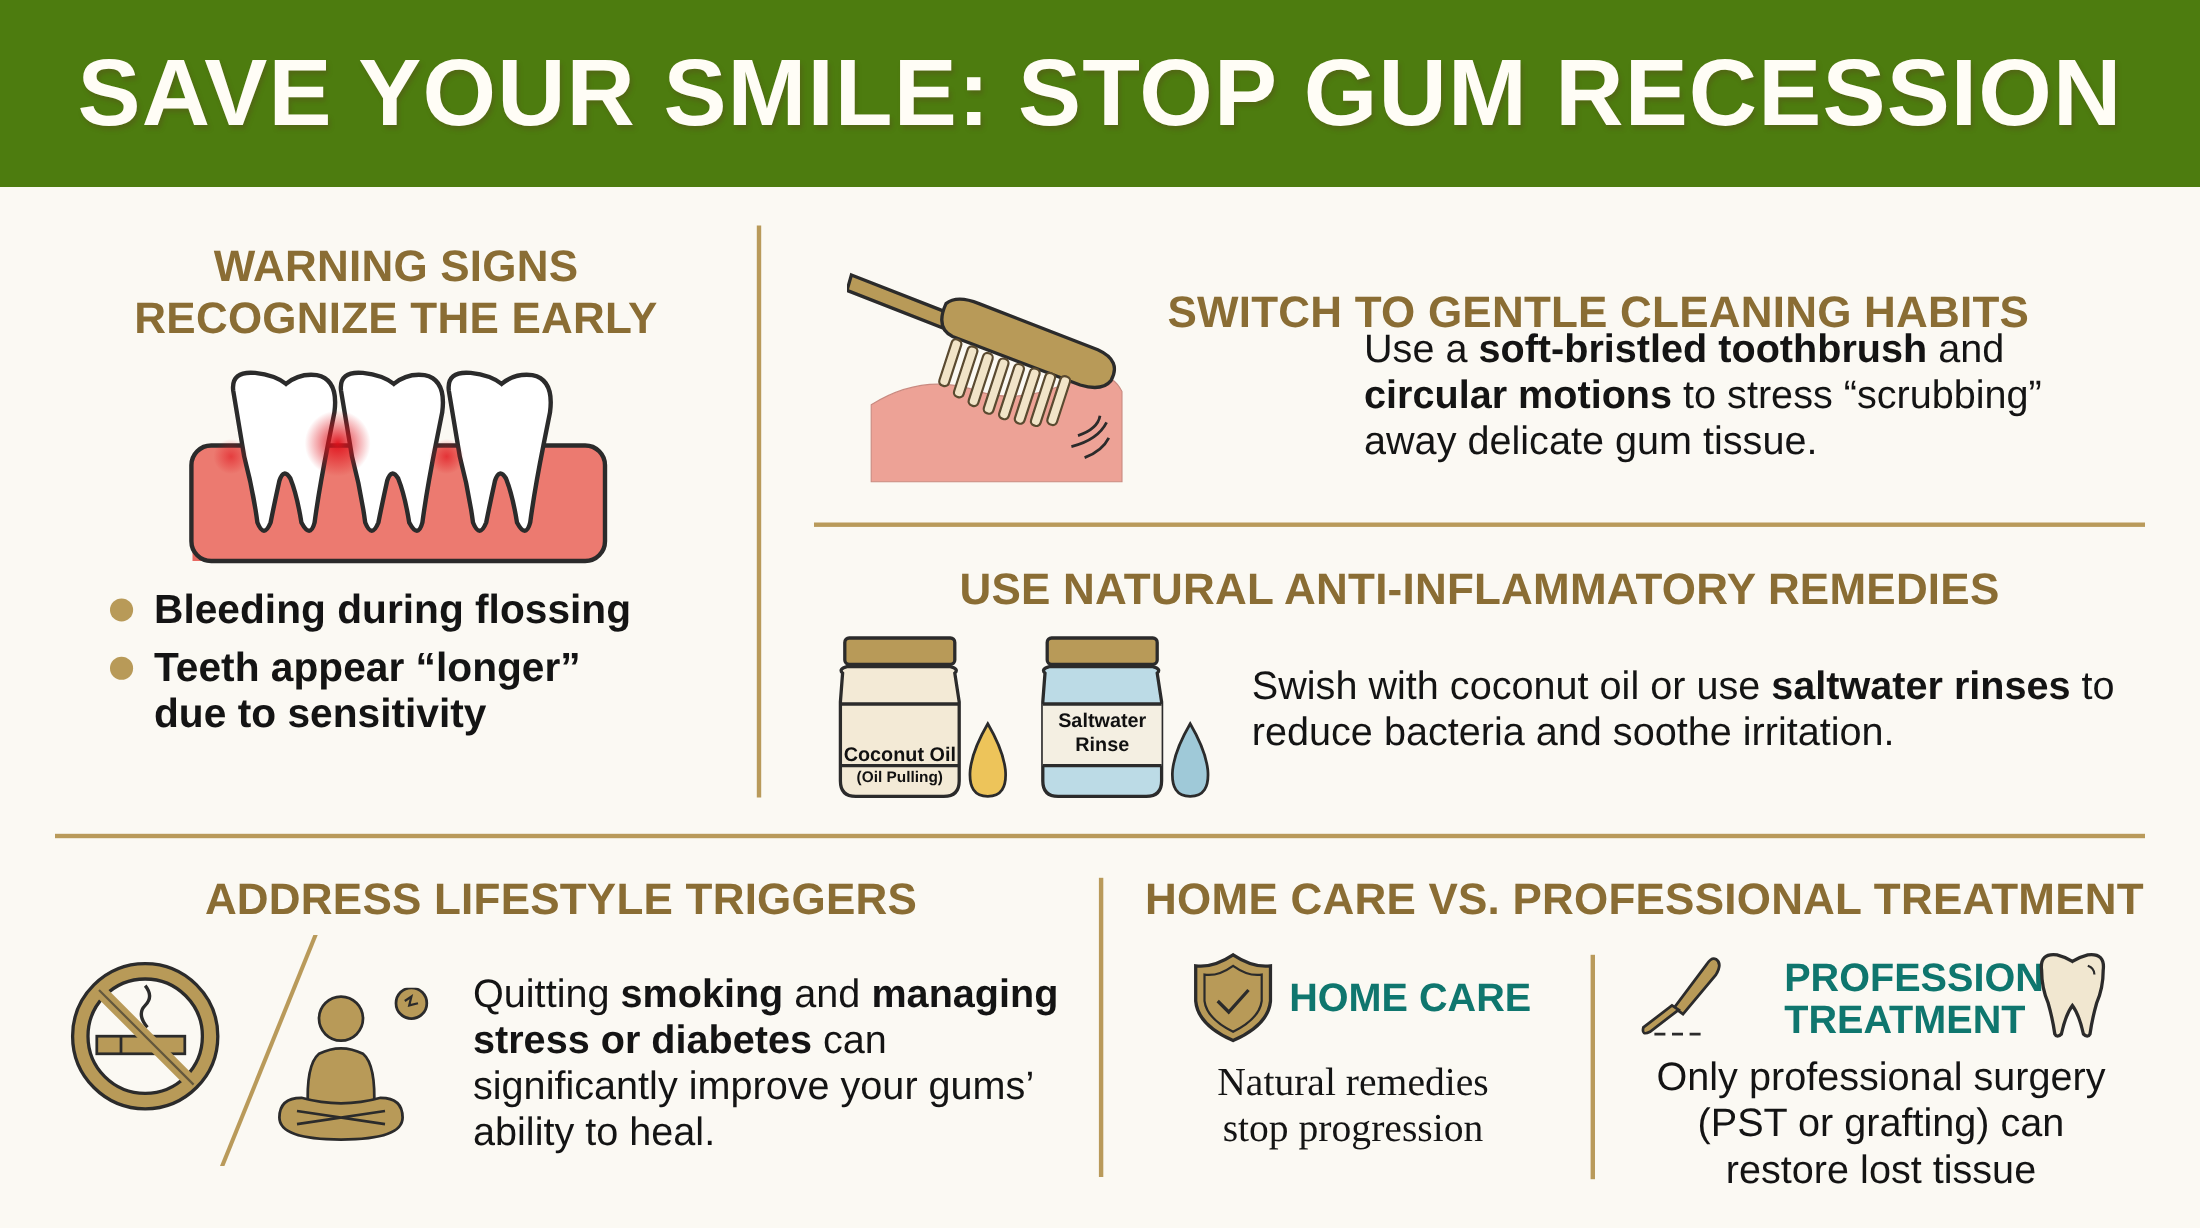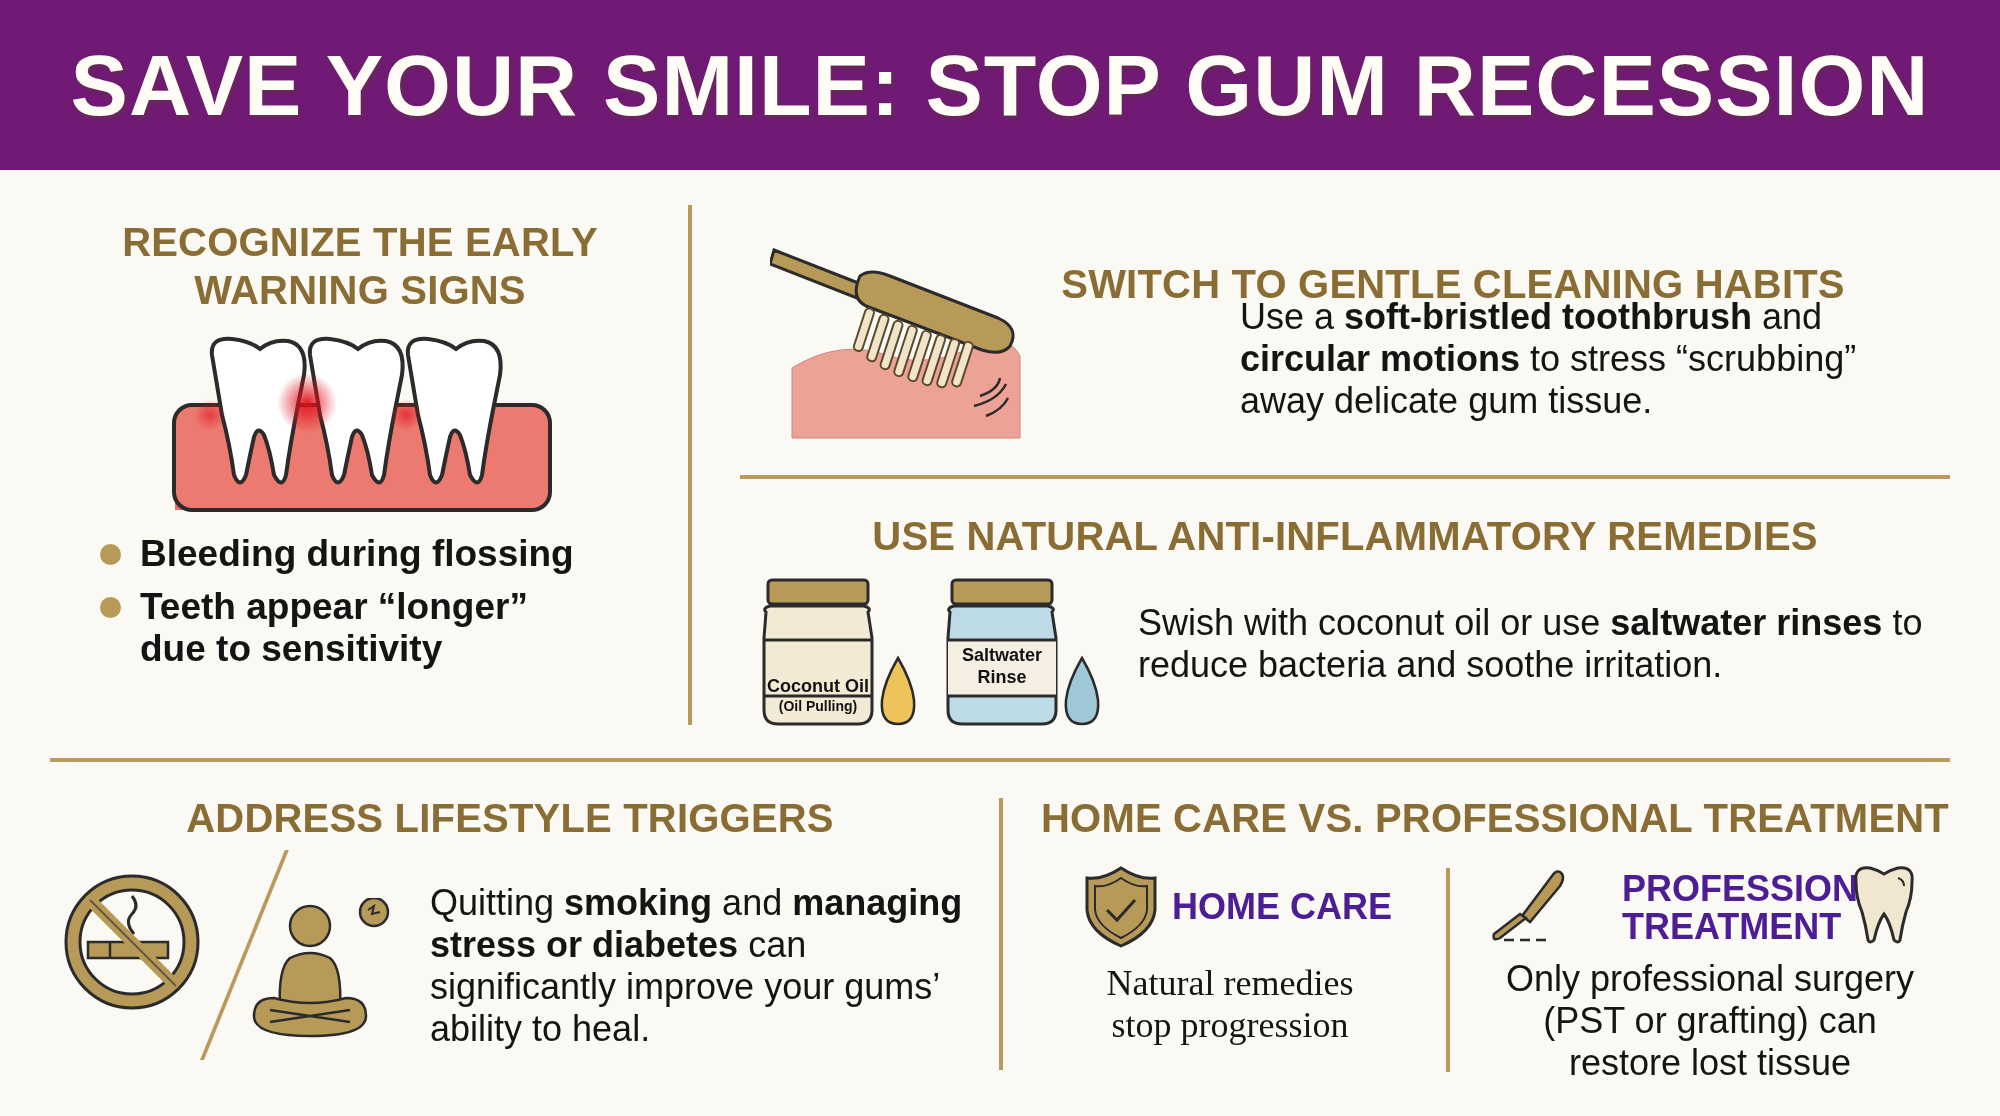--- a/index.html
+++ b/index.html
@@ -1,41 +1,41 @@
 <!DOCTYPE html>
 <html><head>
 <meta charset="utf-8">
 <style>
   * { box-sizing: border-box; margin: 0; padding: 0; }
   html, body { width: 2000px; height: 1116px; overflow: hidden; }
   body { background: #fbf9f3; font-family: "Liberation Sans", "DejaVu Sans", sans-serif; color: #111; position: relative; }
   .abs { position: absolute; }
-  .header { left: 0; top: 0; width: 2000px; height: 170px; background: #701a75; display: flex; align-items: center; justify-content: center; }
+  .header { left: 0; top: 0; width: 2000px; height: 170px; background: #4d7c0f; display: flex; align-items: center; justify-content: center; }
   .header h1 { color: #fffdf6; font-size: 86px; font-weight: 700; letter-spacing: 1px; text-shadow: 2px 3px 4px rgba(90,70,30,0.35); }
   .heading { color: #8a6d34; font-weight: 700; font-size: 40px; text-align: center; line-height: 48px; letter-spacing: 0.2px; }
   .body-text { font-size: 36px; line-height: 42px; color: #141414; }
   .body-text b { font-weight: 700; }
   .vline { background: #b99a5a; width: 4px; }
   .hline { background: #b99a5a; height: 4px; }
   ul.bullets { list-style: none; }
   ul.bullets li { position: relative; padding-left: 40px; font-size: 37px; font-weight: 700; line-height: 42px; margin-bottom: 11px; color: #141414; }
   ul.bullets li .dot { position: absolute; left: 0; top: 11px; width: 21px; height: 21px; border-radius: 50%; background: #b89a58; }
   .center { text-align: center; }
-  .sub-title { font-size: 36px; font-weight: 700; color: #4c1d95; line-height: 38px; }
+  .sub-title { font-size: 36px; font-weight: 700; color: #0f766e; line-height: 38px; }
 </style>
 </head>
 <body>
 
 <div class="abs header">
   <h1>SAVE YOUR SMILE: STOP GUM RECESSION</h1>
 </div>
 
 <div class="abs heading" style="left:60px; top:218px; width:600px;">
+  <div>WARNING SIGNS</div>
   <div>RECOGNIZE THE EARLY</div>
-  <div>WARNING SIGNS</div>
 </div>
 
 <svg class="abs" style="left:170px; top:335px;" width="385" height="180" viewBox="0 0 385 180">
   <defs>
     <radialGradient id="inflam" cx="0.5" cy="0.5" r="0.5">
       <stop offset="0" stop-color="#e0101a" stop-opacity="0.95"></stop>
       <stop offset="1" stop-color="#e0101a" stop-opacity="0"></stop>
     </radialGradient>
   </defs>
 

